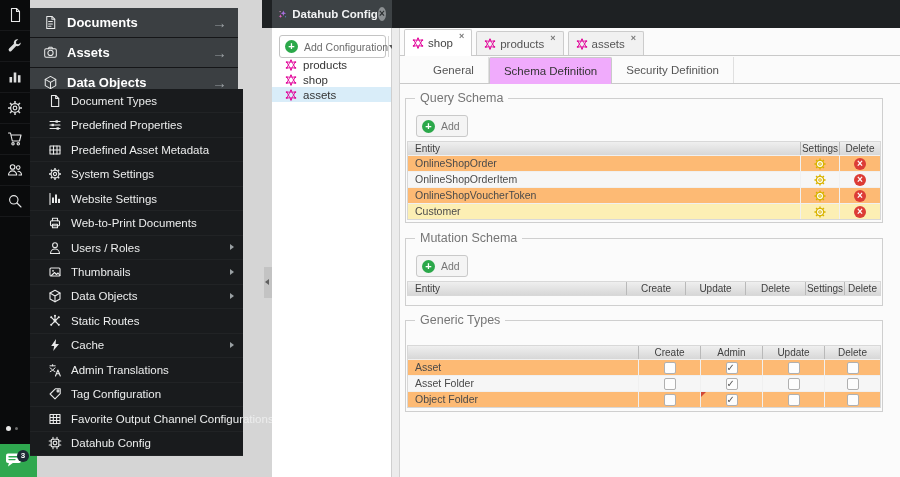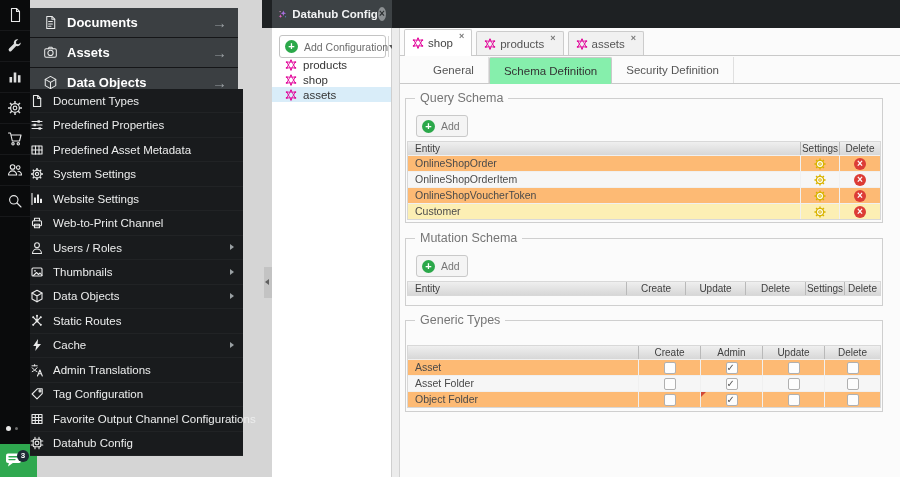--- a/index.html
+++ b/index.html
@@ -14,21 +14,21 @@
   #chatbox{position:absolute;left:0;top:444px;width:37px;height:33px;background:#2fa84f;}
   #chatbox svg{position:absolute;left:5px;top:8px;}
   .badge{position:absolute;left:17px;top:6px;width:12px;height:12px;border-radius:50%;background:#1d2a35;
     color:#fff;font-size:8px;line-height:12px;text-align:center;font-weight:bold;}
   
   #sb-headers{position:absolute;left:30px;top:8px;width:208px;background:#151618;}
   .sbh{height:29px;margin-bottom:1px;background:#3b3f42;display:flex;align-items:center;padding-left:13px;}
   .sbh .lbl{margin-left:9px;color:#fff;font-size:13px;font-weight:bold;}
   .sbh .arr{margin-left:auto;margin-right:11px;color:#9aa0a3;font-size:15px;}
   #sb-menu{position:absolute;left:30px;top:89px;width:213px;height:367px;background:#191b1d;display:flex;flex-direction:column;}
-  .mi{flex:1;display:flex;align-items:center;border-bottom:1px solid #212325;position:relative;}
+  .mi{flex:1;display:flex;align-items:center;padding-left:18px;border-bottom:1px solid #212325;position:relative;}
   .mi .lbl{margin-left:9px;color:#eceded;font-size:11.5px;white-space:nowrap;}
   .mi.has-sub::after{content:"";position:absolute;right:9px;top:50%;margin-top:-3.5px;
     border-left:4px solid #9aa0a3;border-top:3.5px solid transparent;border-bottom:3.5px solid transparent;}
   .mi svg,.sbh svg{flex:none;}
   .wicon{stroke:#e9eaea;fill:none;stroke-width:1.1;stroke-linecap:round;stroke-linejoin:round;}
   
   #handle{position:absolute;left:264px;top:267px;width:8px;height:31px;background:#c3c3c3;}
   #handle::after{content:"";position:absolute;left:1px;top:12px;
     border-right:4px solid #5f5f5f;border-top:3.5px solid transparent;border-bottom:3.5px solid transparent;}
   
@@ -55,21 +55,21 @@
   
   #rpanel{position:absolute;left:399px;top:28px;width:501px;height:449px;background:#fbfbfb;border-left:1px solid #d2d2d2;box-sizing:border-box;}
   .tabbar{height:27px;border-bottom:1px solid #c9c9c9;display:flex;align-items:flex-end;padding-left:4px;}
   .rtab{height:23px;display:inline-flex;align-items:center;padding:0 7px;margin-right:4px;
     border:1px solid #ccc;border-bottom:none;border-radius:2px 2px 0 0;background:#f1f1f1;font-size:11.5px;color:#555;}
   .rtab.active{background:#fff;height:26px;margin-bottom:-1px;color:#444;}
   .rtab .lbl{margin-left:4px;}
   .rtab .close{margin-left:6px;align-self:flex-start;margin-top:2px;font-size:9px;color:#777;font-weight:bold;line-height:9px;}
   .subtabbar{height:27px;border-bottom:1px solid #c9c9c9;display:flex;align-items:flex-end;padding-left:19px;}
   .stab{height:26px;padding:0 14px;display:inline-flex;align-items:center;font-size:11.5px;color:#555;border-right:1px solid #e0e0e0;}
-  .stab.active{border:1px solid #c9c9c9;border-bottom:none;background:#86efac;margin-bottom:-1px;color:#333;border-radius:2px 2px 0 0;}
+  .stab.active{border:1px solid #c9c9c9;border-bottom:none;background:#f0abfc;margin-bottom:-1px;color:#333;border-radius:2px 2px 0 0;}
   
   .fs{position:relative;margin:14px 5px 0 5px;border:1px solid #cfcfcf;width:478px;box-sizing:border-box;}
   .fs .legend{position:absolute;top:-8px;left:9px;background:#fbfbfb;padding:0 5px;font-size:12.5px;color:#767676;}
   .fs1{height:125px;} .fs2{height:68px;margin-top:15px;} .fs3{height:92px;}
   .addbtn{position:absolute;left:10px;top:16px;height:20px;border:1px solid #c9c9c9;border-radius:3px;background:#f4f4f4;
     display:flex;align-items:center;padding:0 7px 0 5px;}
   .addbtn .lbl{margin-left:6px;font-size:10.5px;color:#777;}
   .tbl{position:absolute;left:1px;right:1px;border:1px solid #d8d8d8;background:#fdba74;}
   .tbl1{top:42px;} .tbl2{top:42px;} .tbl3{top:24px;}
   .thead{display:grid;height:13px;background:linear-gradient(#efefef,#d7d7d7);font-size:10px;color:#3f3f3f;line-height:13px;}
@@ -233,21 +233,21 @@
             <rect x="10" y="6.8" width="2" height="4.2"></rect>
           </g>
         </svg>
         <span class="lbl">Website Settings</span>
       </div>
     <div class="mi">
         <svg class="wicon" width="14" height="14" viewBox="0 0 14 14">
           <rect x="2.5" y="4.8" width="9" height="5" rx="1"></rect>
           <path d="M4.5 4.8V2.2h5v2.6M4.5 8.3h5v3.5h-5z"></path>
         </svg>
-        <span class="lbl">Web-to-Print Channel</span>
+        <span class="lbl">Web-to-Print Documents</span>
       </div>
     <div class="mi has-sub">
         <svg class="wicon" width="14" height="14" viewBox="0 0 14 14">
           <circle cx="7" cy="4.2" r="2.4"></circle>
           <path d="M2.5 12.5a4.5 4.5 0 0 1 9 0z"></path>
         </svg>
         <span class="lbl">Users / Roles</span>
       </div>
     <div class="mi has-sub">
         <svg class="wicon" width="14" height="14" viewBox="0 0 14 14">

